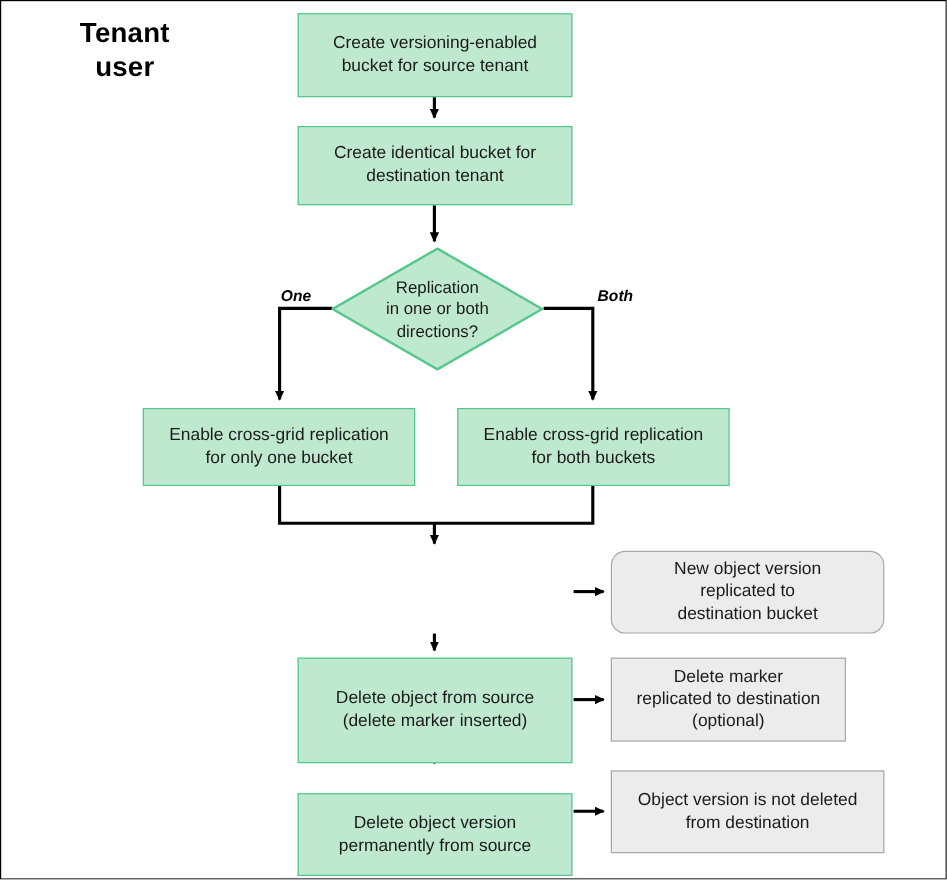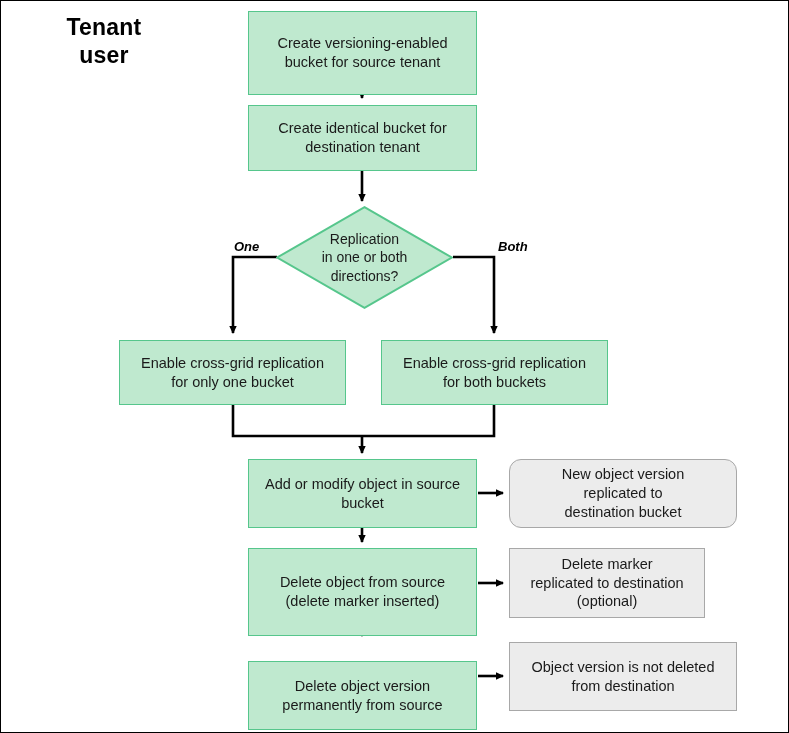--- a/index.html
+++ b/index.html
@@ -123,21 +123,21 @@
 
       <line x1="361" y1="527" x2="361" y2="541" marker-end="url(#arrowhead)"></line>
       <line x1="361" y1="617" x2="361" y2="635" marker-end="url(#arrowhead)"></line>
 
       <line x1="477" y1="492" x2="502" y2="492" marker-end="url(#arrowhead)"></line>
       <line x1="477" y1="582" x2="502" y2="582" marker-end="url(#arrowhead)"></line>
       <line x1="477" y1="675" x2="502" y2="675" marker-end="url(#arrowhead)"></line>
     </g>
   </svg>
 
-  <div class="node process" style="left:247px; top:10px; width:229px; height:84px;">
+  <div class="node process" style="left:247px; top:10px; width:229px; height:70px;">
     <span>Create versioning-enabled
 bucket for source tenant</span>
   </div>
 
   <div class="node process" style="left:247px; top:104px; width:229px; height:66px;">
     <span>Create identical bucket for
 destination tenant</span>
   </div>
 
   <div class="decision" style="left:275px; top:205px; width:177px; height:103px;">
@@ -160,24 +160,20 @@
   <div class="node process" style="left:118px; top:339px; width:227px; height:65px;">
     <span>Enable cross-grid replication
 for only one bucket</span>
   </div>
 
   <div class="node process" style="left:380px; top:339px; width:227px; height:65px;">
     <span>Enable cross-grid replication
 for both buckets</span>
   </div>
 
-  <div class="node process" style="left:247px; top:458px; width:229px; height:69px;">
-    <span>Add or modify object in source
-bucket</span>
-  </div>
 
   <div class="node result" style="left:508px; top:458px; width:228px; height:69px;border-radius:12px;">
     <span>New object version
 replicated to
 destination bucket</span>
   </div>
 
   <div class="node process" style="left:247px; top:547px; width:229px; height:88px;">
     <span>Delete object from source
 (delete marker inserted)</span>

